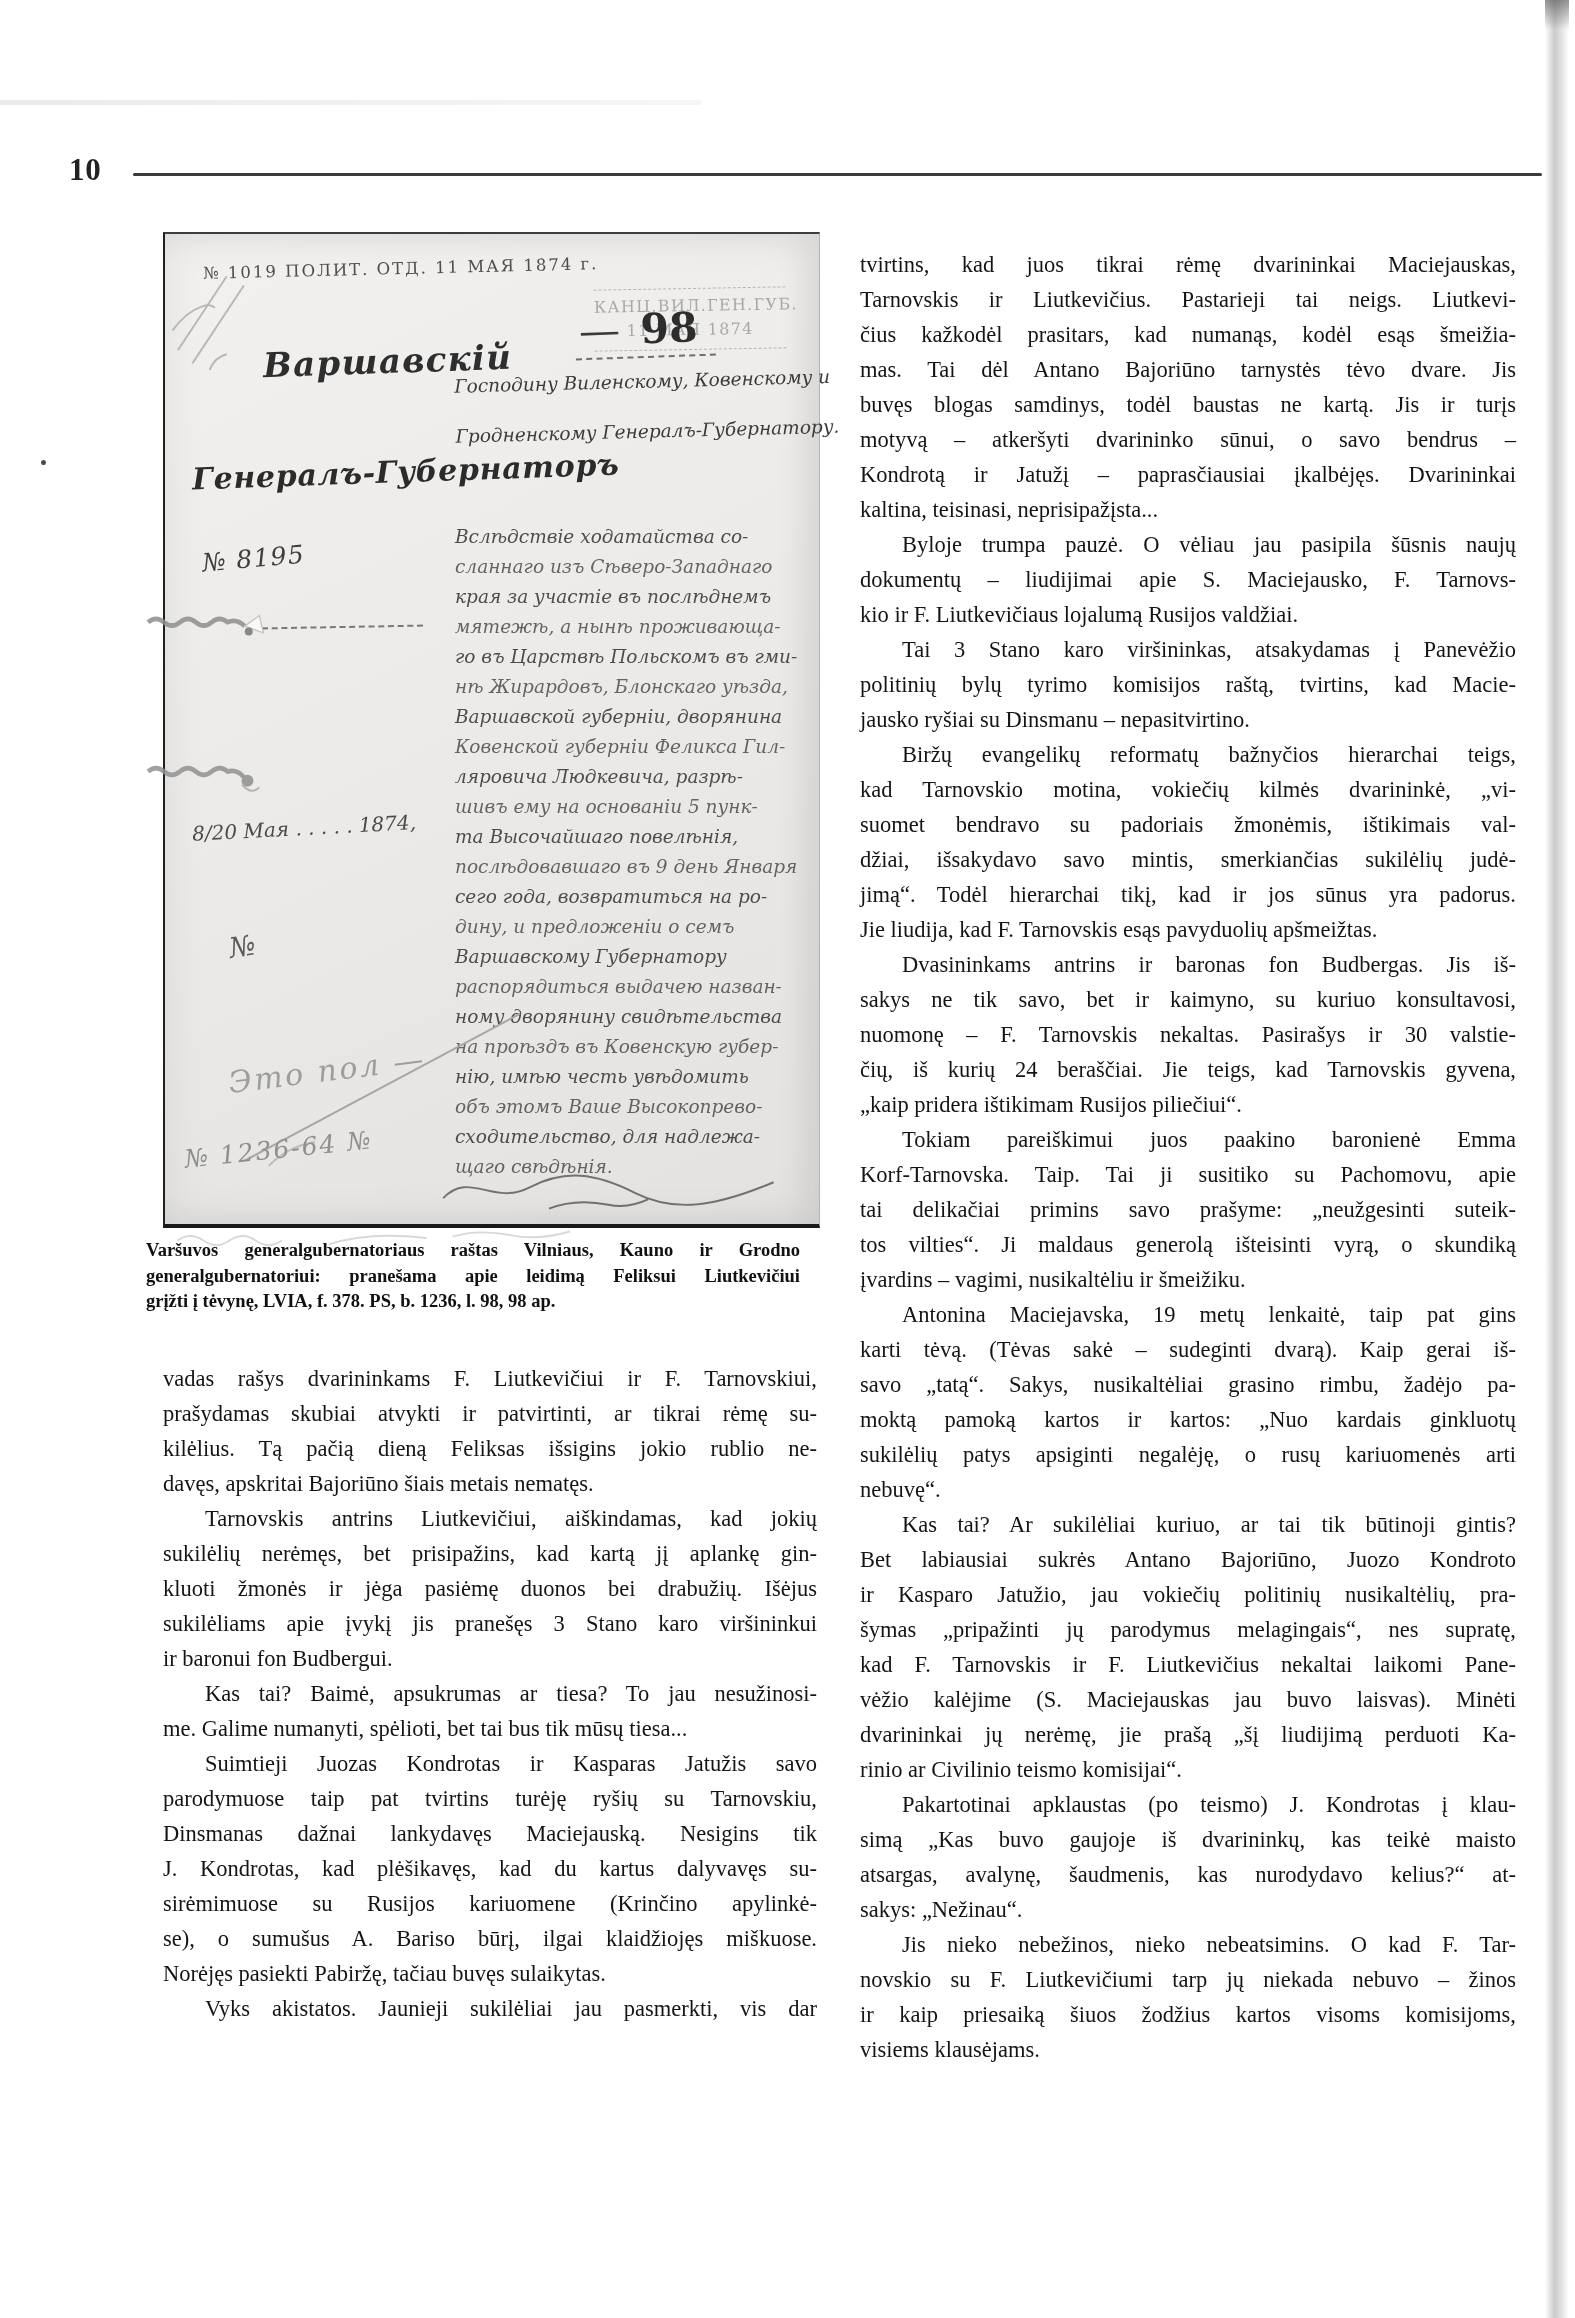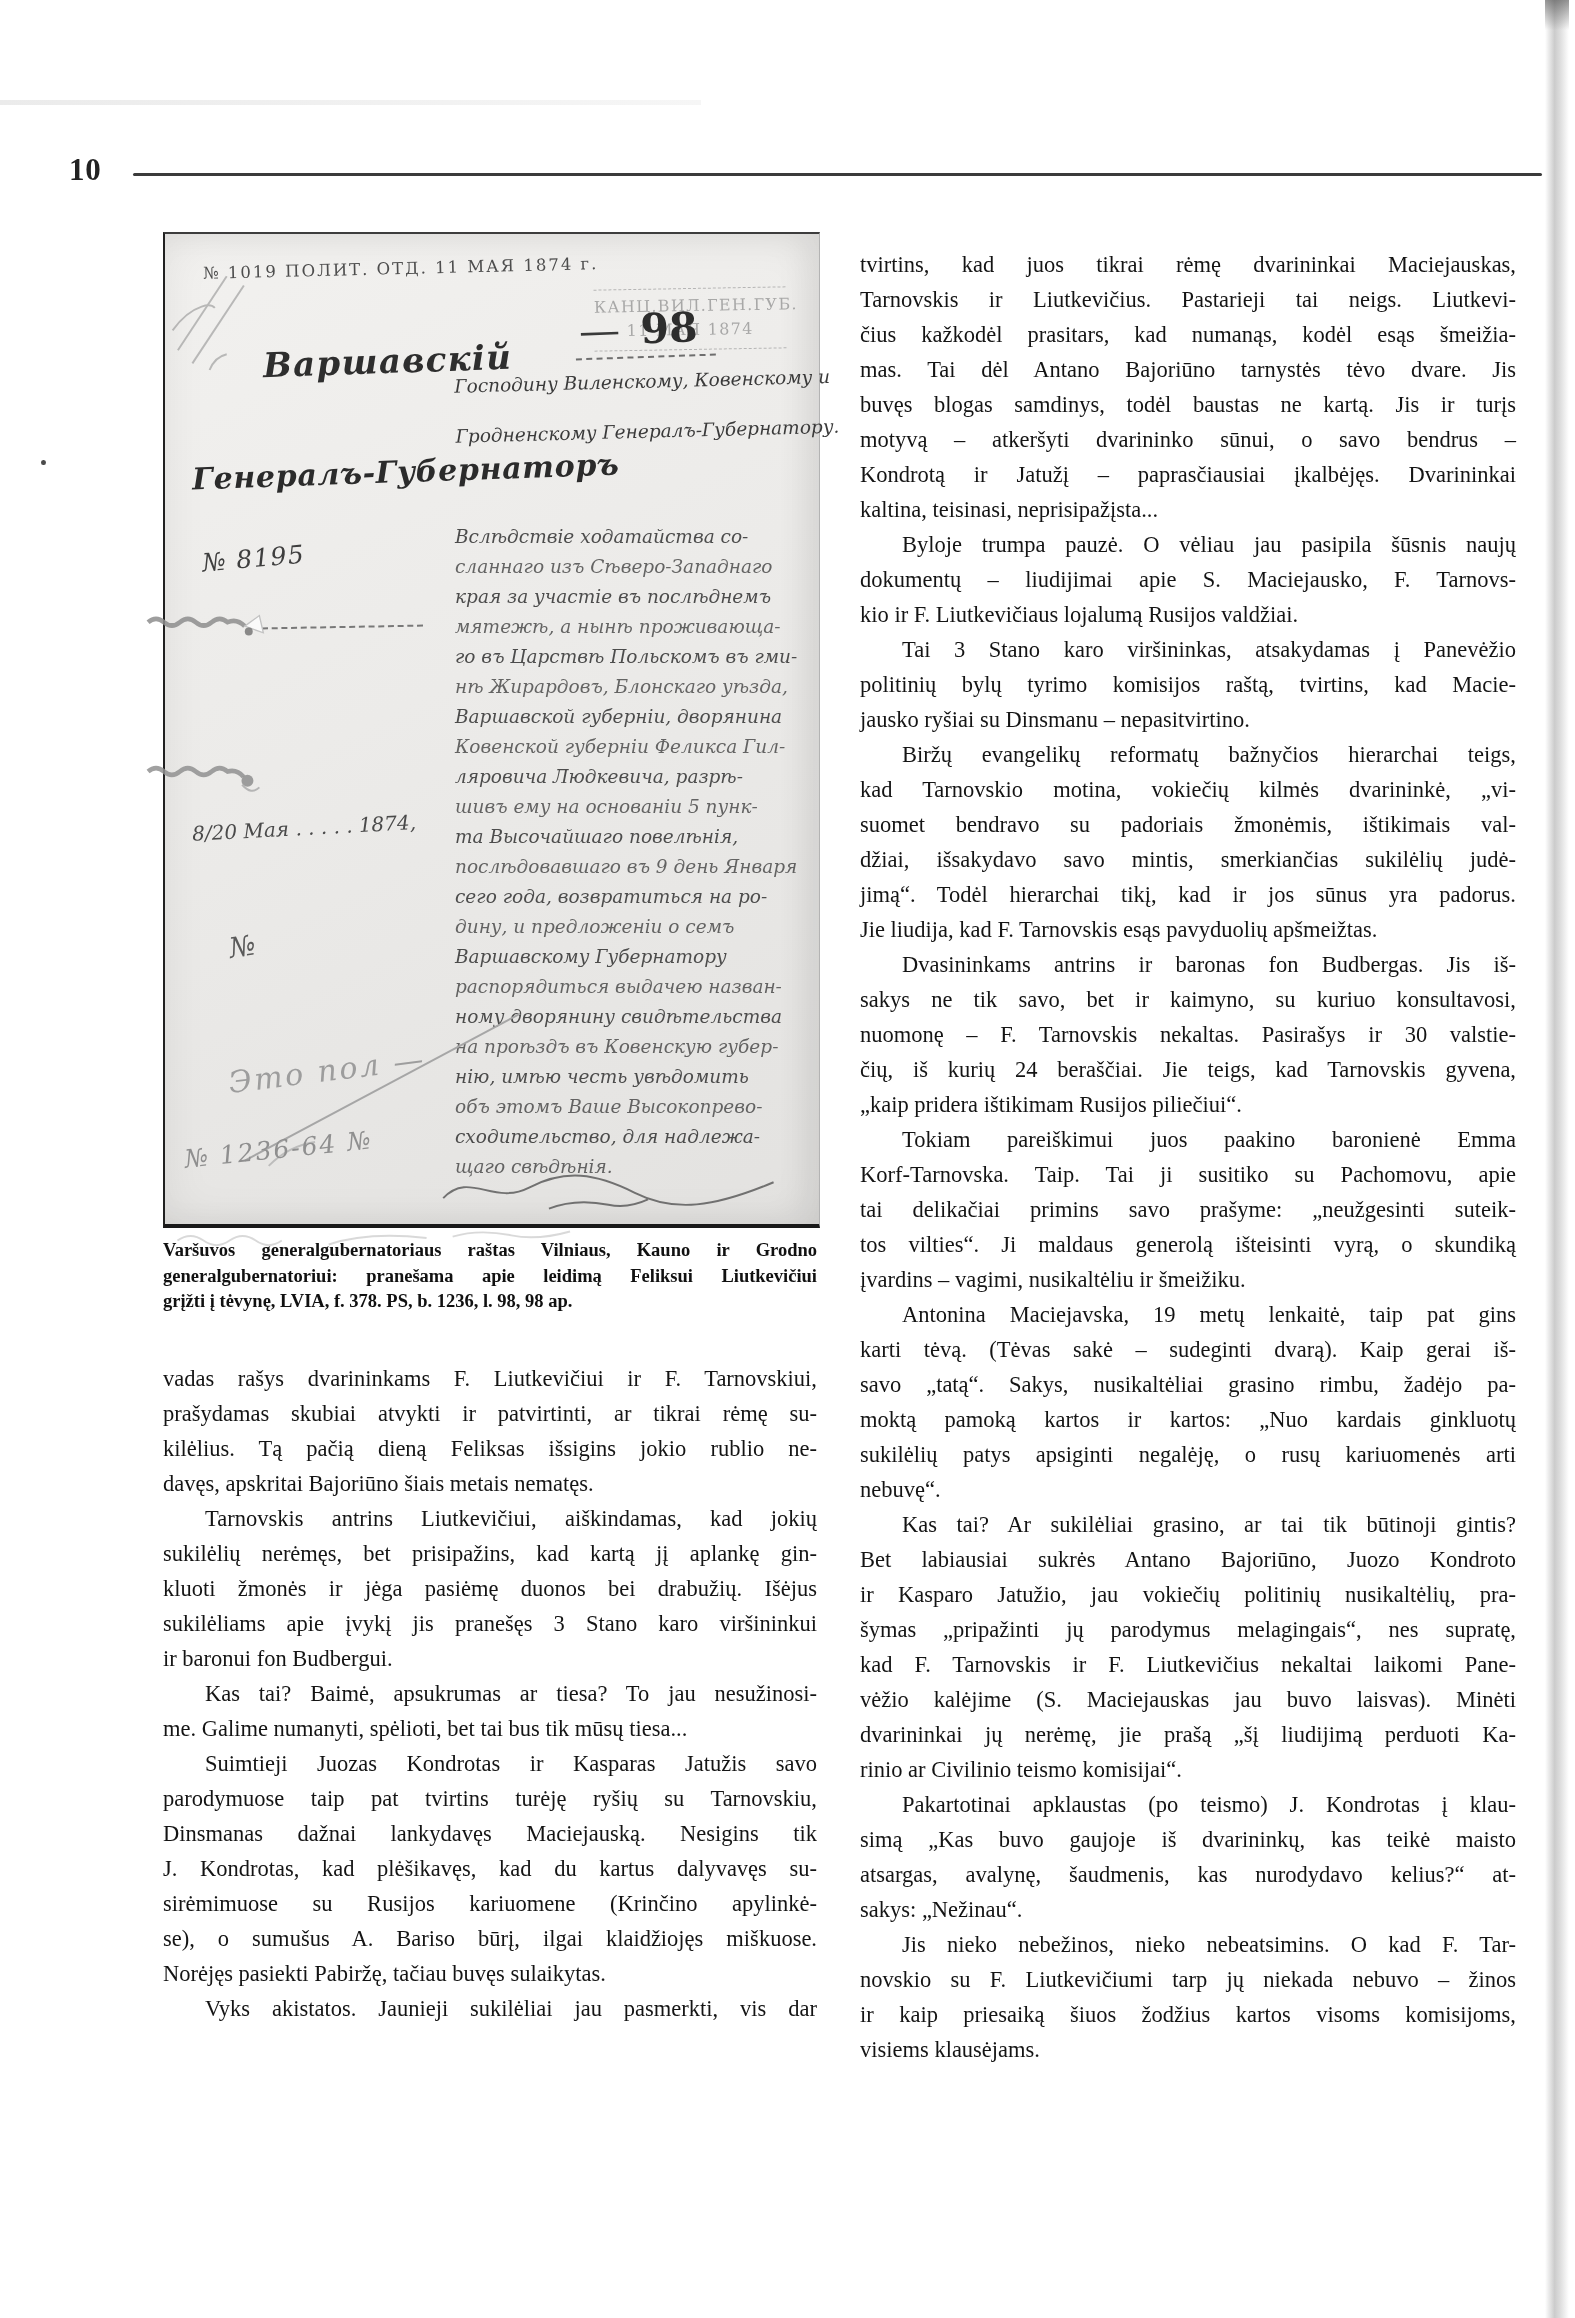--- a/index.html
+++ b/index.html
@@ -62,21 +62,21 @@
                  transform:rotate(-6deg);letter-spacing:2px;white-space:nowrap;}
   .thread{width:126px;height:53px;overflow:visible;}
   .thread1{left:-17px;top:363px;}
   .thread2{left:-17px;top:511px;}
   .pencil-diag{left:64px;top:761px;width:311px;height:179px;overflow:visible;}
   .corner-pencil{left:1.3px;top:17px;width:132px;height:139px;overflow:visible;}
   .ms-sign{left:265px;top:931px;width:370px;height:53px;overflow:visible;}
   .under-scribble{position:absolute;left:169px;top:1221px;width:476px;height:30px;overflow:visible;}
 
   
-  .caption{position:absolute;left:163px;top:1238px;width:654px;}
+  .caption{position:absolute;left:146px;top:1238px;width:654px;}
   .capline{font-size:18.5px;font-weight:bold;line-height:25.5px;color:#111;}
   .col{position:absolute;}
   .col-left{left:163px;top:1361px;width:654px;}
   .col-right{left:860px;top:247px;width:656px;}
   .bline{font-size:22.5px;line-height:35px;color:#141414;}
   .just{text-align:justify;text-align-last:justify;}
   .ind{text-indent:42px;}
 </style>
 </head>
 <body>
@@ -228,21 +228,21 @@
     <div class="bline just">Korf-Tarnovska. Taip. Tai ji susitiko su Pachomovu, apie</div>
     <div class="bline just">tai delikačiai primins savo prašyme: „neužgesinti suteik-</div>
     <div class="bline just">tos vilties“. Ji maldaus generolą išteisinti vyrą, o skundiką</div>
     <div class="bline">įvardins – vagimi, nusikaltėliu ir šmeižiku.</div>
     <div class="bline just ind">Antonina Maciejavska, 19 metų lenkaitė, taip pat gins</div>
     <div class="bline just">karti tėvą. (Tėvas sakė – sudeginti dvarą). Kaip gerai iš-</div>
     <div class="bline just">savo „tatą“. Sakys, nusikaltėliai grasino rimbu, žadėjo pa-</div>
     <div class="bline just">moktą pamoką kartos ir kartos: „Nuo kardais ginkluotų</div>
     <div class="bline just">sukilėlių patys apsiginti negalėję, o rusų kariuomenės arti</div>
     <div class="bline">nebuvę“.</div>
-    <div class="bline just ind">Kas tai? Ar sukilėliai grasino, ar tai tik būtinoji gintis?</div>
+    <div class="bline just ind">Kas tai? Ar sukilėliai kuriuo, ar tai tik būtinoji gintis?</div>
     <div class="bline just">Bet labiausiai sukrės Antano Bajoriūno, Juozo Kondroto</div>
     <div class="bline just">ir Kasparo Jatužio, jau vokiečių politinių nusikaltėlių, pra-</div>
     <div class="bline just">šymas „pripažinti jų parodymus melagingais“, nes supratę,</div>
     <div class="bline just">kad F. Tarnovskis ir F. Liutkevičius nekaltai laikomi Pane-</div>
     <div class="bline just">vėžio kalėjime (S. Maciejauskas jau buvo laisvas). Minėti</div>
     <div class="bline just">dvarininkai jų nerėmę, jie prašą „šį liudijimą perduoti Ka-</div>
     <div class="bline">rinio ar Civilinio teismo komisijai“.</div>
     <div class="bline just ind">Pakartotinai apklaustas (po teismo) J. Kondrotas į klau-</div>
     <div class="bline just">simą „Kas buvo gaujoje iš dvarininkų, kas teikė maisto</div>
     <div class="bline just">atsargas, avalynę, šaudmenis, kas nurodydavo kelius?“ at-</div>

